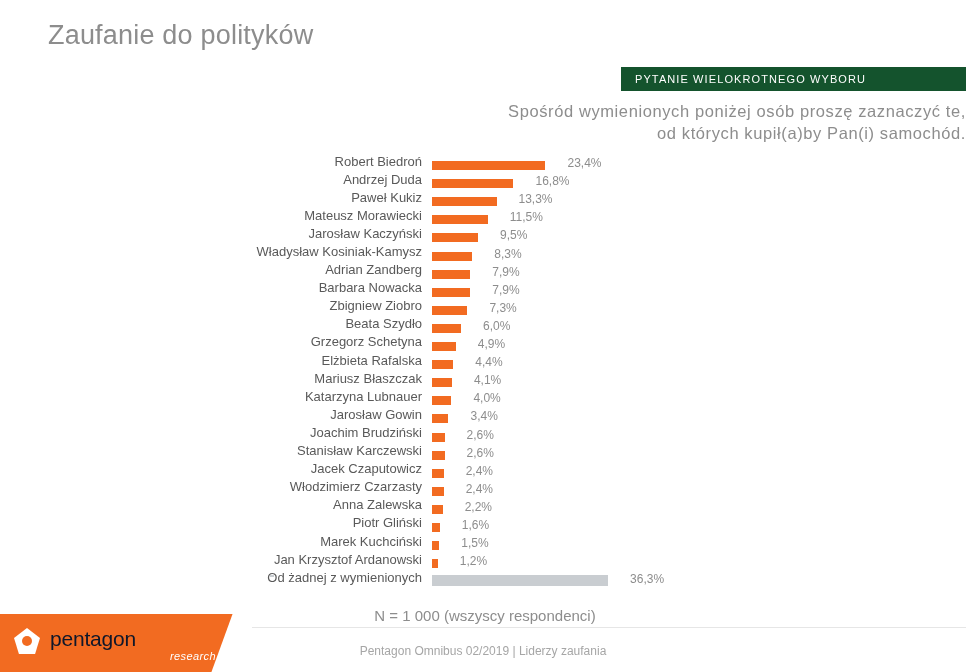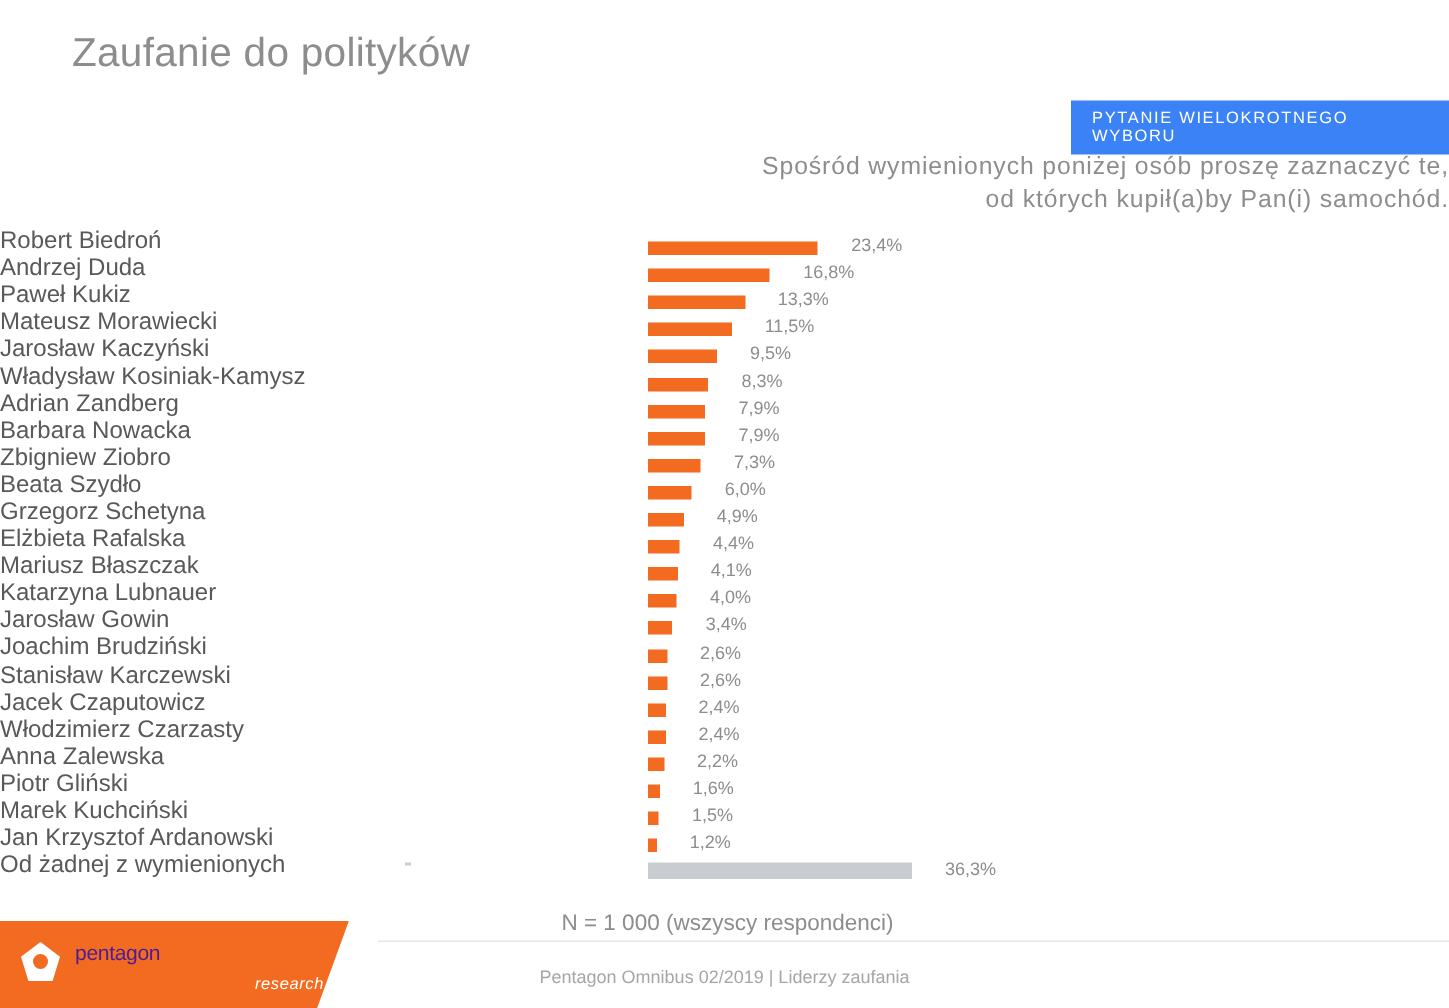--- a/index.html
+++ b/index.html
@@ -26,26 +26,26 @@
     top: 20px;
     font-size: 27px;
     color: #8d8d8d;
     font-weight: normal;
     letter-spacing: 0.2px;
   }
   .badge {
     position: absolute;
     right: 0;
     top: 67px;
-    background: #3b82f6;
+    background: #14532d;
     color: #ffffff;
     font-size: 11px;
     letter-spacing: 1.1px;
     padding: 6px 14px 6px 14px;
-    width: 252px;
+    width: 345px;
     box-sizing: border-box;
     text-align: left;
   }
   .subtitle {
     position: absolute;
     left: 0;
     right: 0;
     top: 100px;
     text-align: right;
     color: #8d8d8d;
@@ -63,23 +63,24 @@
     width: 966px;
   }
   .row {
     height: 18.1px;
     position: relative;
     display: flex;
     align-items: center;
   }
   .row-label {
     width: 432px;
+    text-align: right;
     padding-right: 10px;
     box-sizing: border-box;
-    font-size: 16px;
+    font-size: 13px;
     color: #595959;
     white-space: nowrap;
   }
   .row-bar-wrap {
     flex: 1;
     display: flex;
     align-items: flex-end;
     height: 100%;
     gap: 16px;
   }
@@ -176,22 +177,22 @@
     top: 8px;
     width: 10px;
     height: 10px;
     background: #f26b21;
     border-radius: 50%;
   }
   .logo-word {
     position: absolute;
     left: 50px;
     top: 13px;
-    color: #4c1d95;
-    font-size: 14px;
+    color: #0f172a;
+    font-size: 21px;
     letter-spacing: -0.2px;
   }
   .logo-sub {
     position: absolute;
     left: 122px;
     top: 36px;
     color: #ffffff;
     font-size: 11px;
     font-style: italic;
     letter-spacing: 0.4px;

